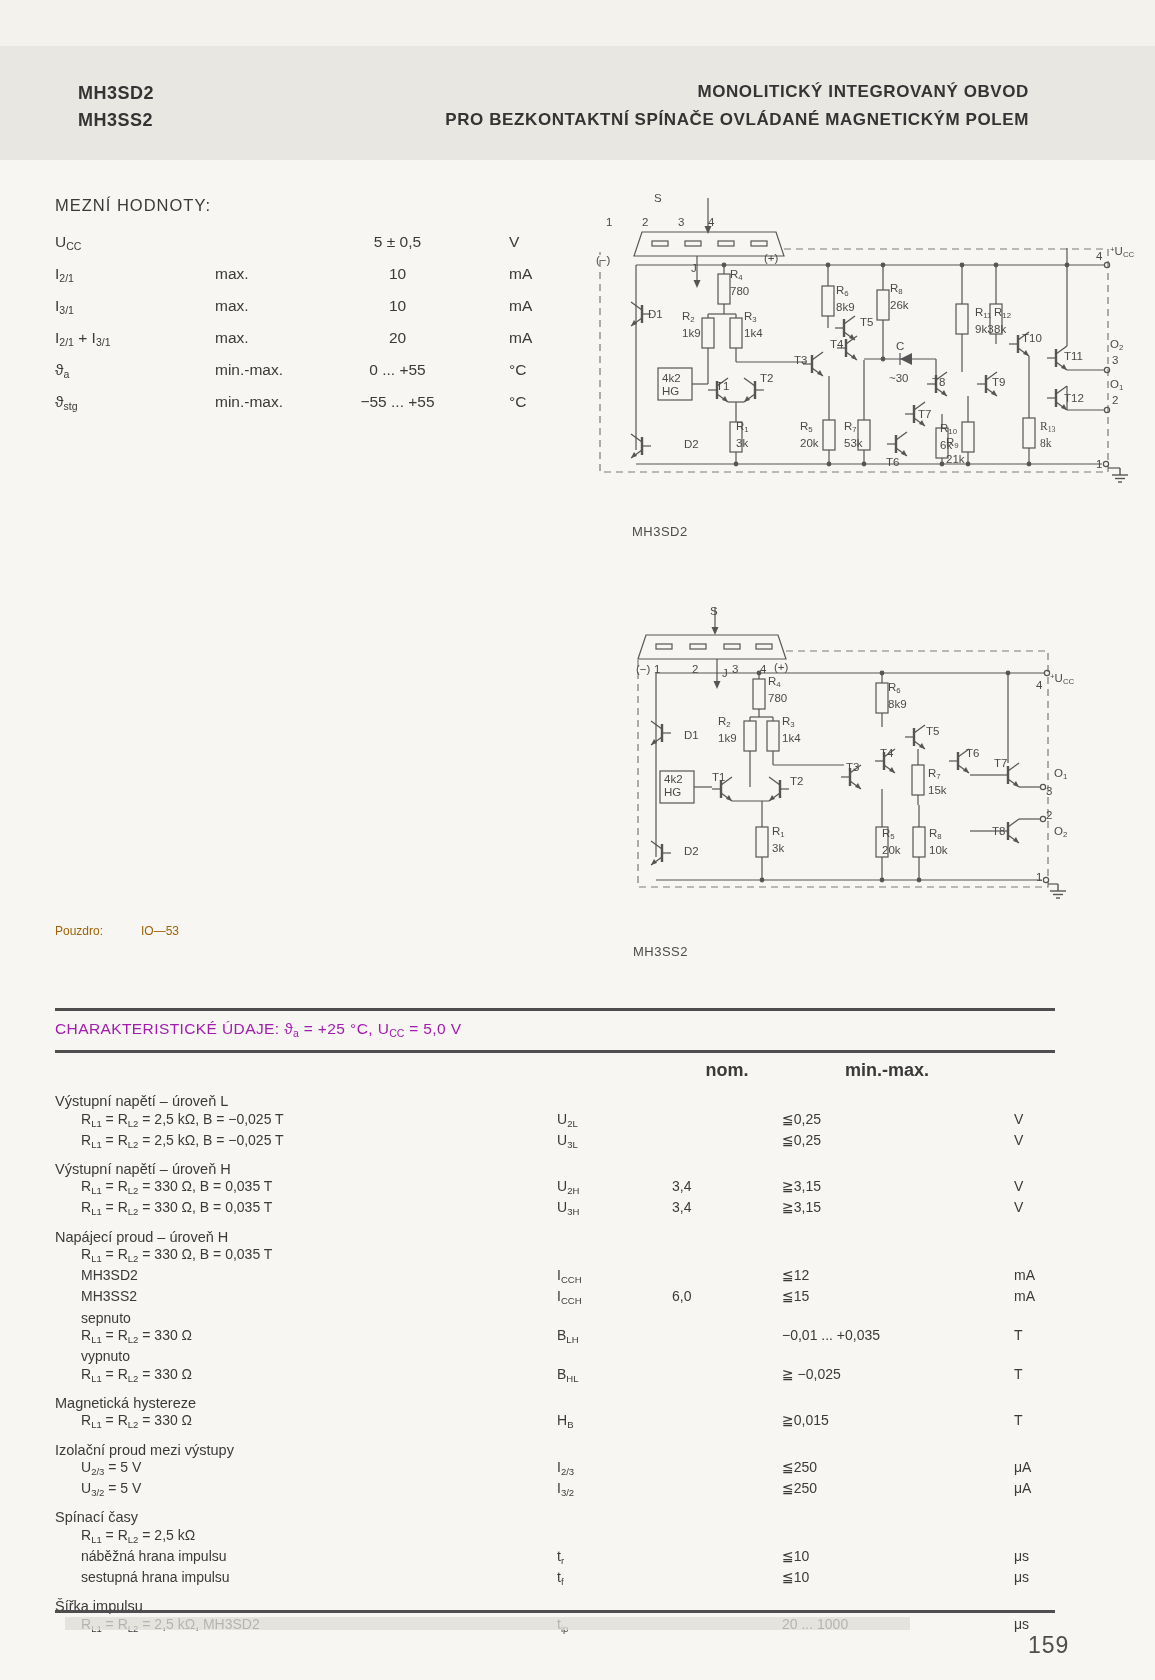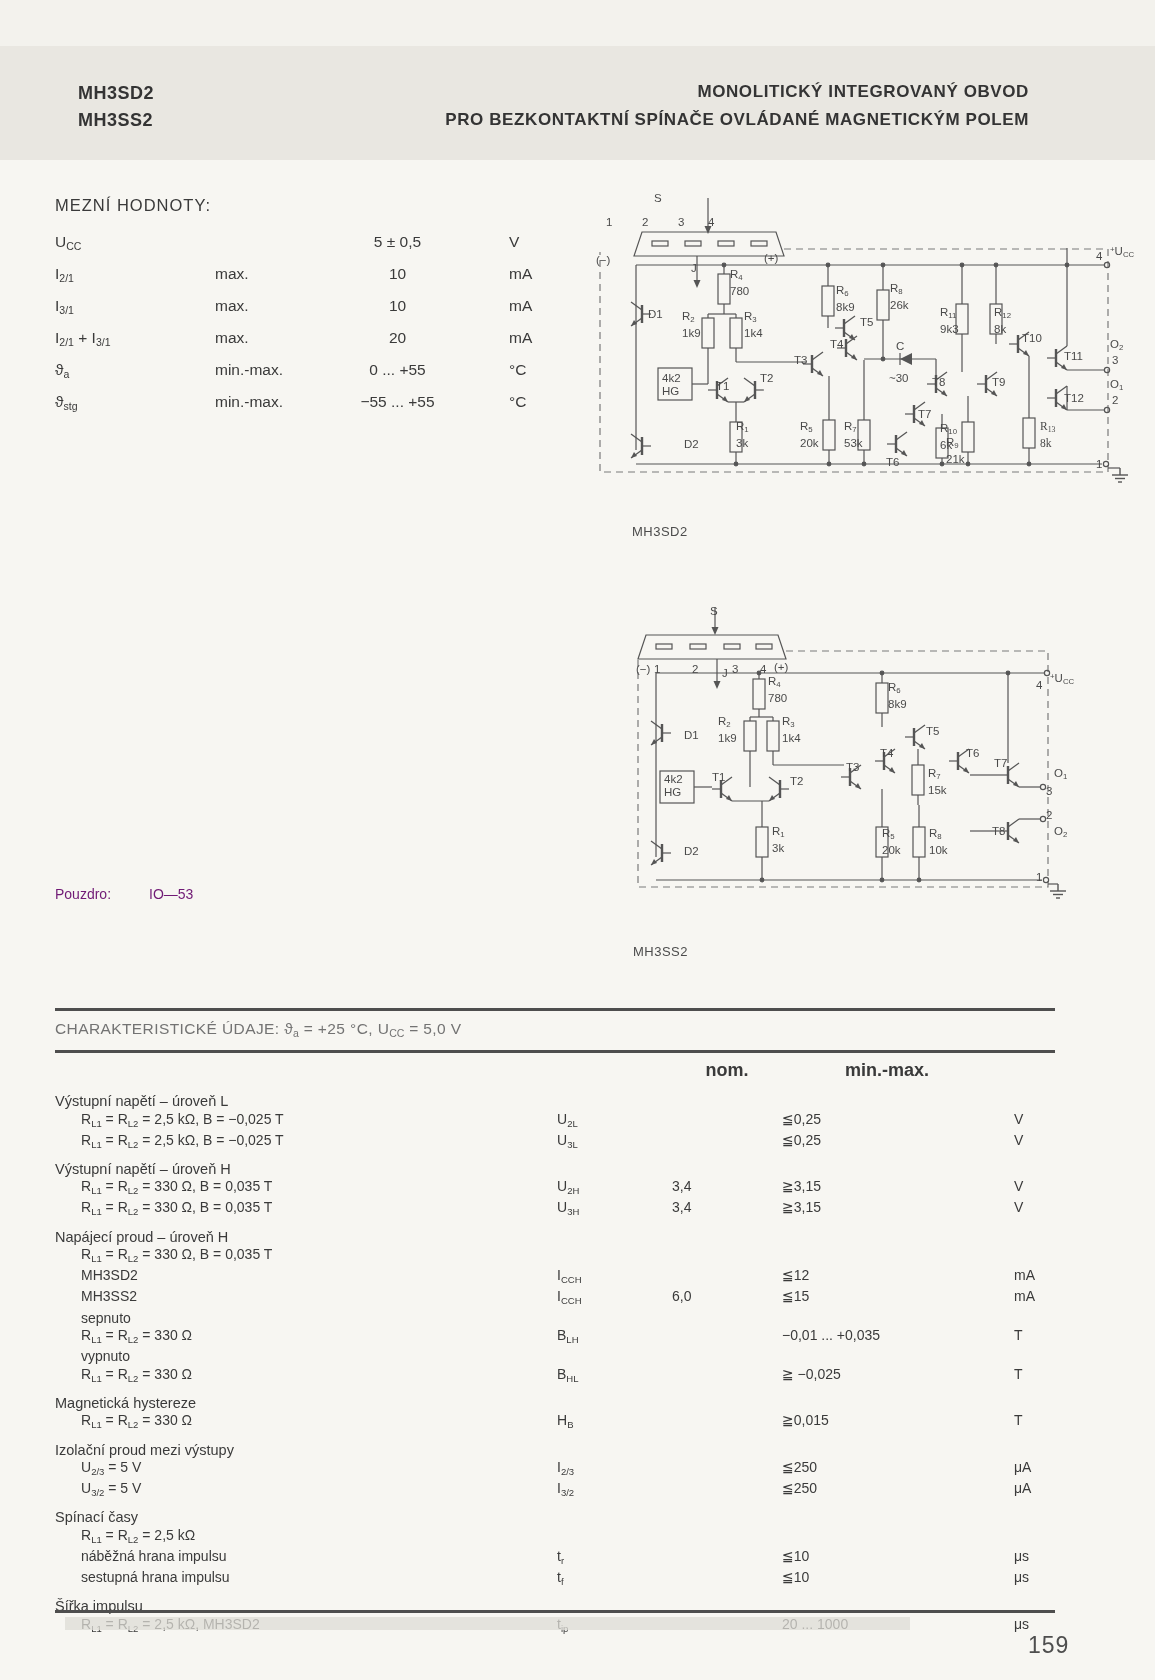--- a/index.html
+++ b/index.html
@@ -21,25 +21,25 @@
   .limits-title{left:55px;top:196px;font-size:16.5px;letter-spacing:1px;color:#3a3a3a;}
   .limits{left:55px;top:228px;width:620px;font-size:15.5px;color:#3a3a3a;}
   .lrow{display:grid;grid-template-columns:160px 115px 135px 130px;line-height:28px;}
   .l-val{text-align:center;}
   .l-unit{padding-left:44px;}
   
   .sch{position:absolute;}
   .sch svg{position:absolute;left:0;top:0;}
   .slabel{position:absolute;font-size:11.5px;line-height:12.5px;color:#4a4a4a;white-space:nowrap;}
   .caption{font-size:13px;color:#4c4c4c;letter-spacing:.5px;}
-  .pouzdro{left:55px;top:886px;font-size:14px;color:#701a75;}
+  .pouzdro{left:55px;top:924px;font-size:12px;color:#a16207;}
   .pouzdro .v{margin-left:38px;}
   
   .rule{background:#4e4e4e;}
-  .char-title{left:55px;top:1020px;font-size:15.5px;color:#737373;letter-spacing:.4px;}
+  .char-title{left:55px;top:1020px;font-size:15.5px;color:#a21caf;letter-spacing:.4px;}
   .char-head{left:55px;top:1060px;width:1007px;display:grid;grid-template-columns:502px 115px 110px 210px 70px;font-size:18px;font-weight:bold;color:#3a3a3a;}
   .ch-nom{grid-column:3;text-align:center;}
   .ch-mm{grid-column:4;text-align:center;}
   .chars{left:55px;top:1085px;width:1007px;font-size:14px;color:#3a3a3a;}
   .crow{display:grid;grid-template-columns:502px 115px 110px 210px 70px;line-height:17.5px;}
   .crow.group{padding-top:8px;font-size:14.5px;}
   .crow.cond .c-text{padding-left:26px;}
   .c-nom,.c-mm{text-align:left;}
   .c-unit{padding-left:22px;}
   
@@ -266,21 +266,21 @@
       <span class="slabel" style="left: 264px; top: 124px;">T5</span>
       <span class="slabel" style="left: 294px; top: 90px;">R<sub>8</sub><br>26k</span>
       <span class="slabel" style="left: 300px; top: 148px;">C</span>
       <span class="slabel" style="left: 293px; top: 180px;">~30</span>
       <span class="slabel" style="left: 290px; top: 264px;">T6</span>
       <span class="slabel" style="left: 322px; top: 216px;">T7</span>
       <span class="slabel" style="left: 350px; top: 244px;">R<sub>9</sub><br>21k</span>
       <span class="slabel" style="left: 336px; top: 184px;">T8</span>
       <span class="slabel" style="left: 396px; top: 184px;">T9</span>
       <span class="slabel" style="left: 344px; top: 230px;">R<sub>10</sub><br>6k</span>
-      <span class="slabel" style="left: 344px; top: 114px;">R<sub>11</sub><br>9k3</span>
+      <span class="slabel" style="left: 379px; top: 114px;">R<sub>11</sub><br>9k3</span>
       <span class="slabel" style="left: 398px; top: 114px;">R<sub>12</sub><br>8k</span>
       <span class="slabel" style="left: 426px; top: 140px;">T10</span>
       <span class="slabel" style="left: 468px; top: 158px;">T11</span>
       <span class="slabel" style="left: 468px; top: 200px;">T12</span>
       <span class="slabel" style="left: 444px; top: 228px; font-family: Liberation Serif, serif;">R<sub>13</sub><br>8k</span>
       <span class="slabel" style="left: 514px; top: 146px;">O<sub>2</sub></span>
       <span class="slabel" style="left: 516px; top: 162px;">3</span>
       <span class="slabel" style="left: 514px; top: 186px;">O<sub>1</sub></span>
       <span class="slabel" style="left: 516px; top: 202px;">2</span>
       <span class="slabel" style="left: 500px; top: 266px;">1</span>

